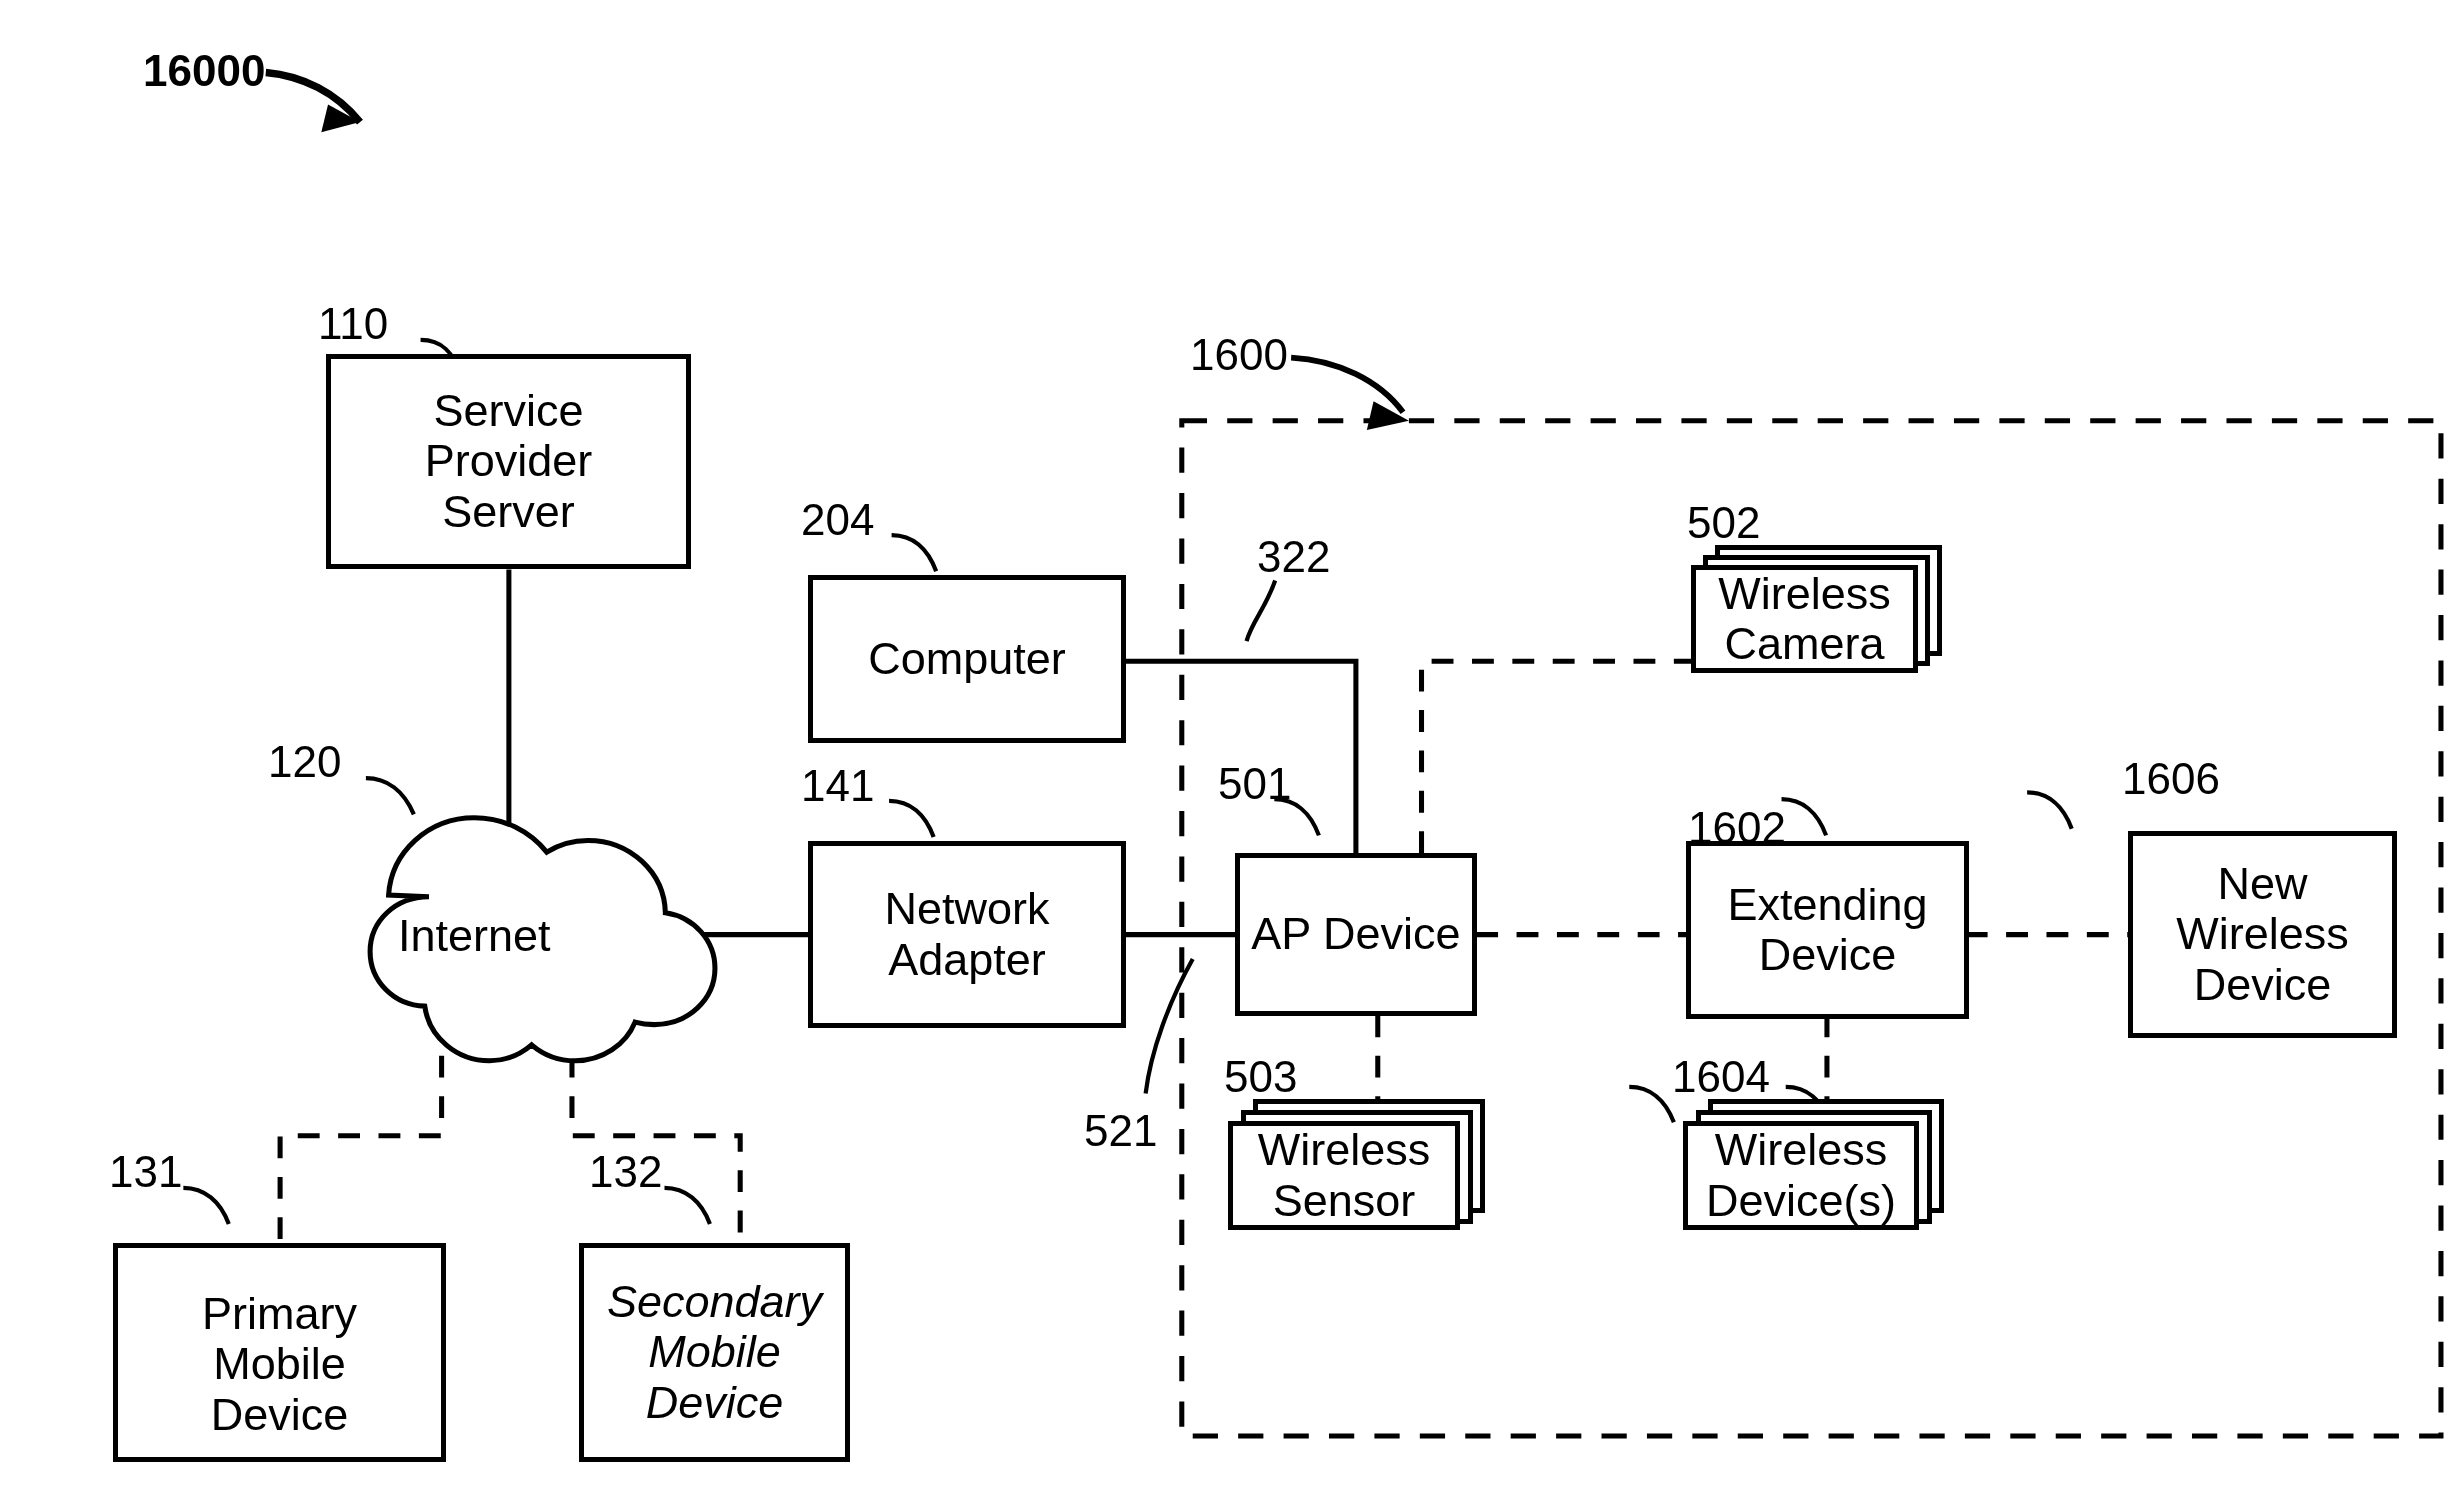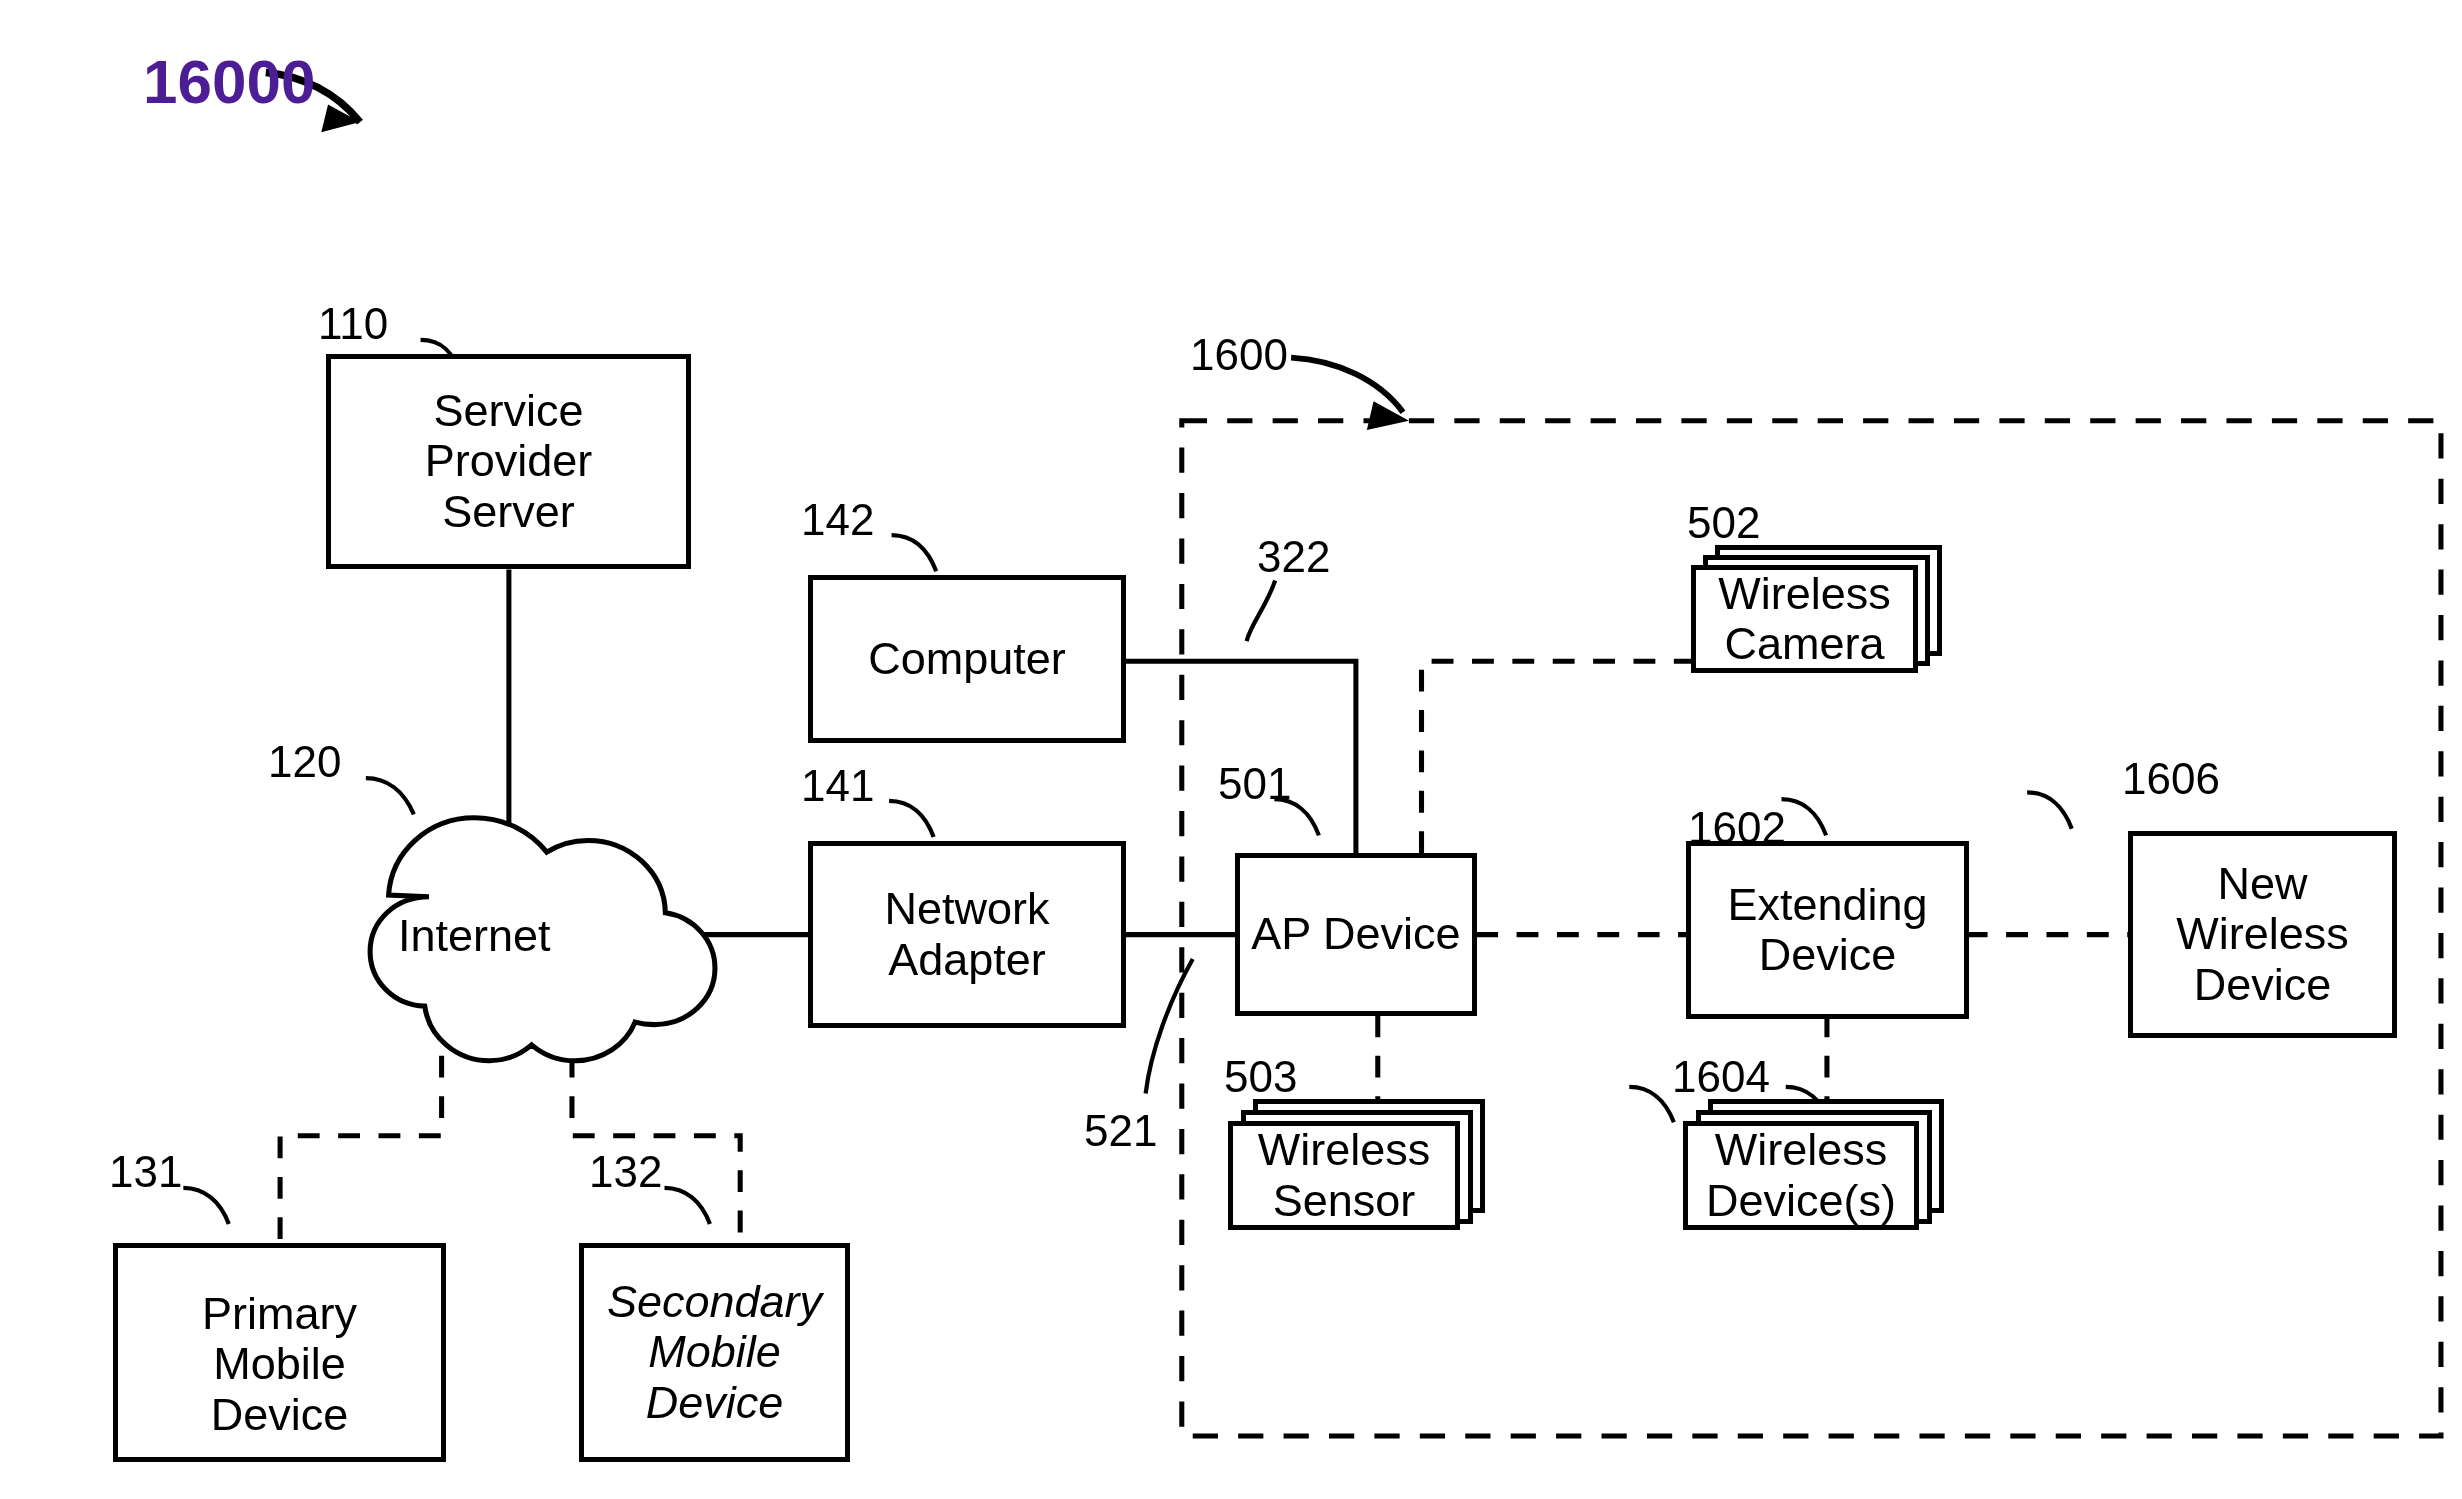--- a/index.html
+++ b/index.html
@@ -59,23 +59,23 @@
   }
   .ref {
     position: absolute;
     font-size: 44px;
     color: #000000;
     white-space: nowrap;
     z-index: 8;
   }
   .fig-id {
     position: absolute;
-    font-size: 62px;
+    font-size: 44px;
     font-weight: bold;
-    color: #4c1d95;
+    color: #000000;
     white-space: nowrap;
     z-index: 8;
   }
   .cloud-label {
     position: absolute;
     font-size: 45px;
     color: #000000;
     white-space: nowrap;
     z-index: 6;
   }
@@ -177,21 +177,21 @@
   <div class="node-box" style="left:579px; top:1243px; width:271px; height:219px;font-style:italic;">
     <span style="white-space:pre-line;">Secondary
 Mobile
 Device</span>
   </div>
   <div class="ref" style="left:589px; top:1147px;">132</div>
 
   <div class="node-box" style="left:808px; top:575px; width:318px; height:168px;">
     <span style="white-space:pre-line;">Computer</span>
   </div>
-  <div class="ref" style="left:801px; top:495px;">142</div>
+  <div class="ref" style="left:801px; top:495px;">204</div>
 
   <div class="node-box" style="left:808px; top:841px; width:318px; height:187px;">
     <span style="white-space:pre-line;">Network
 Adapter</span>
   </div>
   <div class="ref" style="left:801px; top:761px;">141</div>
 
   <div class="ref" style="left:1084px; top:1106px;">521</div>
 
   <div class="ref" style="left:1257px; top:532px;">322</div>

